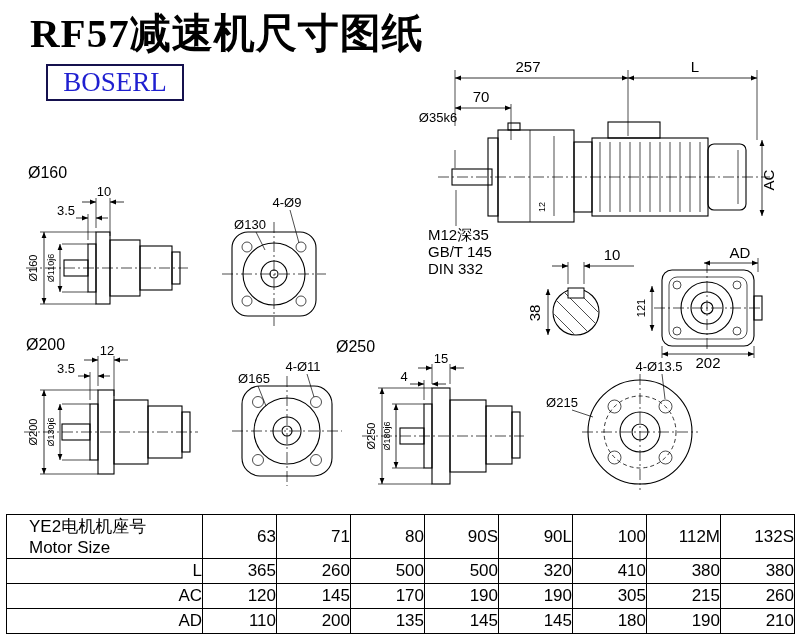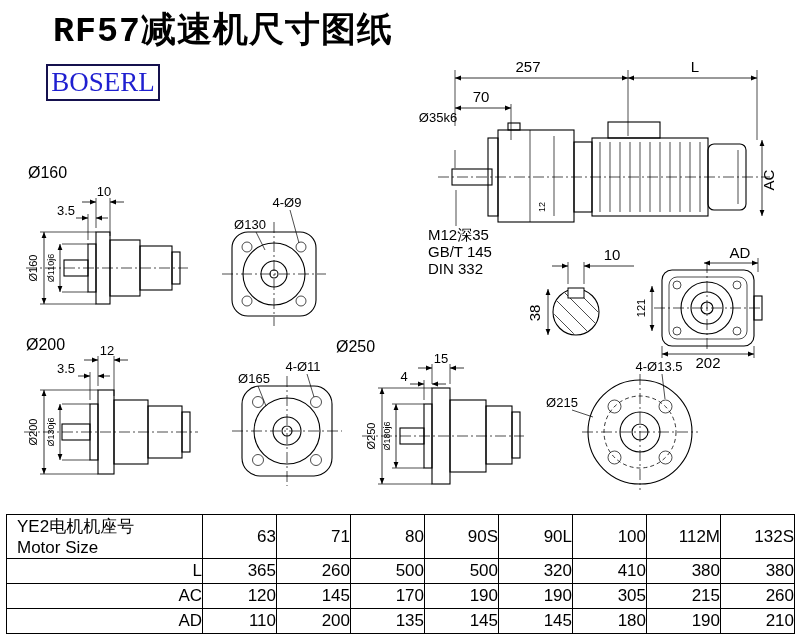--- a/index.html
+++ b/index.html
@@ -4,27 +4,27 @@
 <style>
   * { box-sizing: border-box; }
   html, body { margin: 0; padding: 0; }
   body {
     width: 800px; height: 641px;
     background: #ffffff; color: #000;
     position: relative; overflow: hidden;
     font-family: "Liberation Sans", sans-serif;
   }
   .page-title {
-    position: absolute; left: 53px; top: 6px;
-    font-size: 35px; font-weight: 700; letter-spacing: 1px;
-    font-family: Liberation Mono, monospace;
+    position: absolute; left: 30px; top: 6px;
+    font-size: 41px; font-weight: 700; letter-spacing: 1px;
+    font-family: Liberation Serif, serif;
   }
   .brand-box {
     position: absolute; left: 46px; top: 64px;
-    width: 114px; height: 37px;
+    width: 138px; height: 37px;
     border: 2px solid #15114e;
     display: flex; align-items: center; justify-content: center;
     font-family: "Liberation Serif", serif;
     font-size: 27px; color: #1f1fd0;
   }
   .drawing-svg { position: absolute; left: 0; top: 0; }
   svg text { fill: #000; font-family: "Liberation Sans", sans-serif; }
   .t16 { font-size: 16px; } .t15 { font-size: 15px; }
   .t13 { font-size: 13px; } .t11 { font-size: 11px; } .t9 { font-size: 9px; }
   .ln   { stroke: #000; stroke-width: 1.1; fill: none; }
@@ -33,21 +33,21 @@
   .dash { stroke: #000; stroke-width: 0.8; fill: none; stroke-dasharray: 4 3; }
   .dimline { stroke: #000; stroke-width: 0.8; fill: none; }
   .keyway { stroke: #000; stroke-width: 1; fill: #fff; }
 
   .dim-table { position: absolute; left: 6px; top: 514px; border-collapse: collapse; table-layout: fixed; }
   .dim-table td {
     border: 1px solid #000; text-align: right;
     font-size: 17px; height: 25px; padding: 0;
     font-family: "Liberation Sans", sans-serif;
   }
-  .dim-table td.hdr-first { text-align: left; padding-left: 10px; height: 44px; }
+  .dim-table td.hdr-first { text-align: left; padding-left: 22px; height: 44px; }
   .hdr-first div { line-height: 21px; }
 </style>
 </head>
 <body>
 
 <div class="page-title">RF57减速机尺寸图纸</div>
 <div class="brand-box">
   <span>BOSERL</span>
 </div>
 

